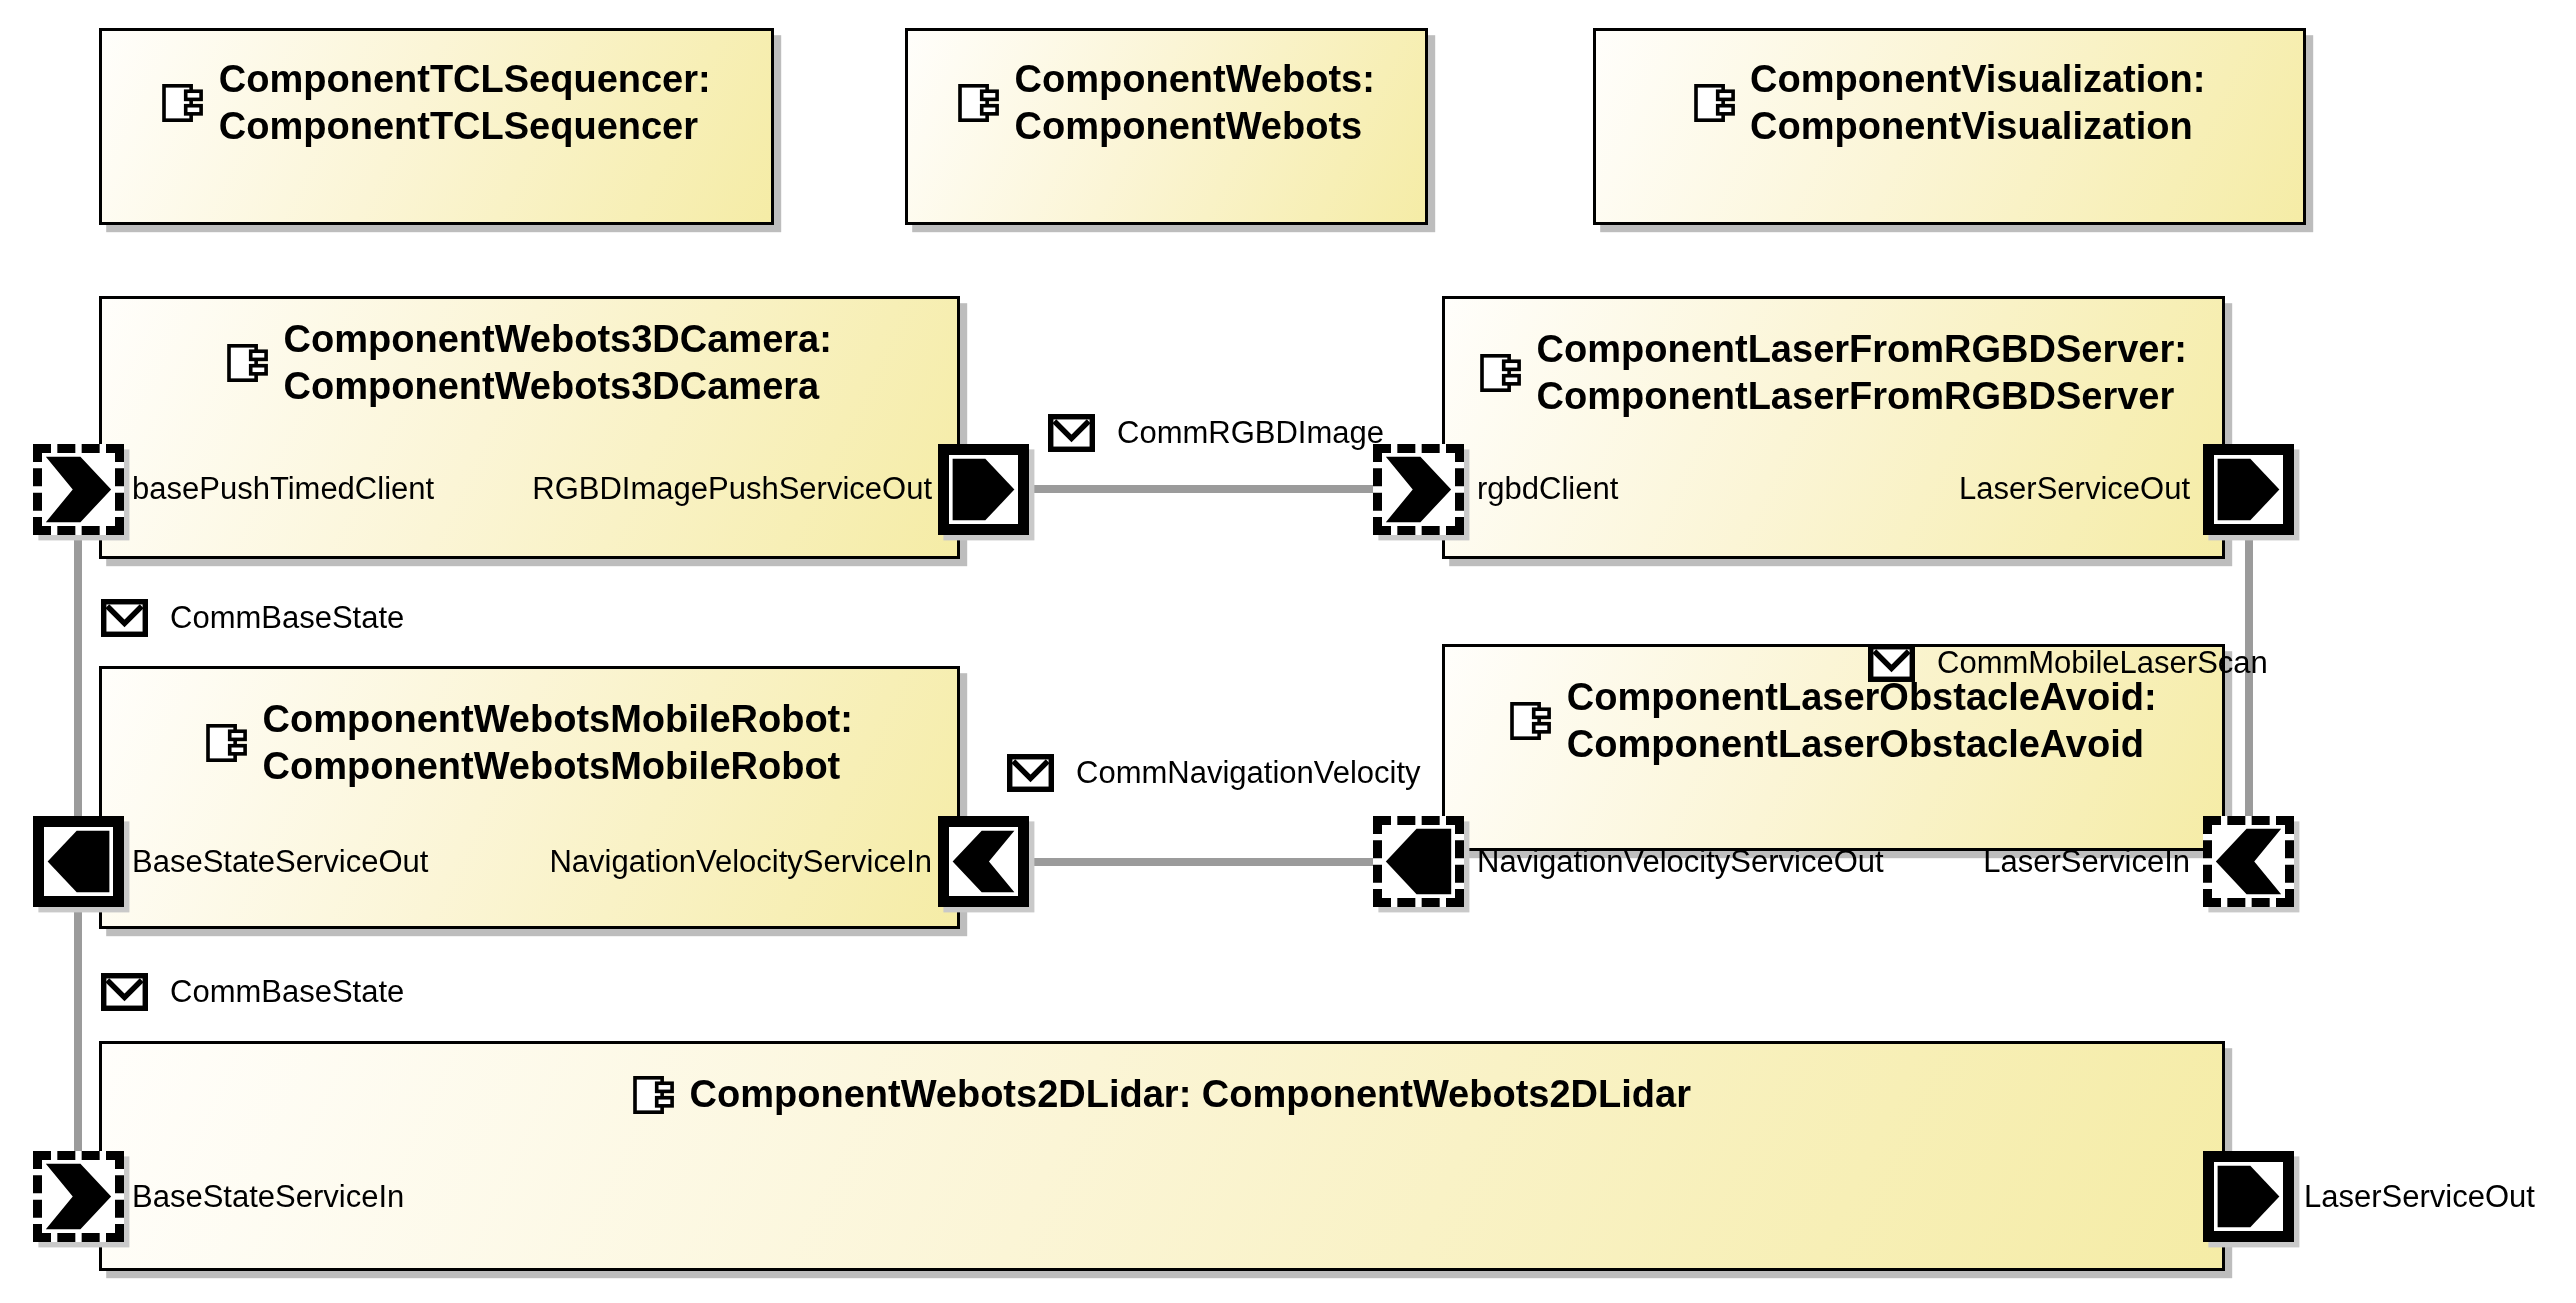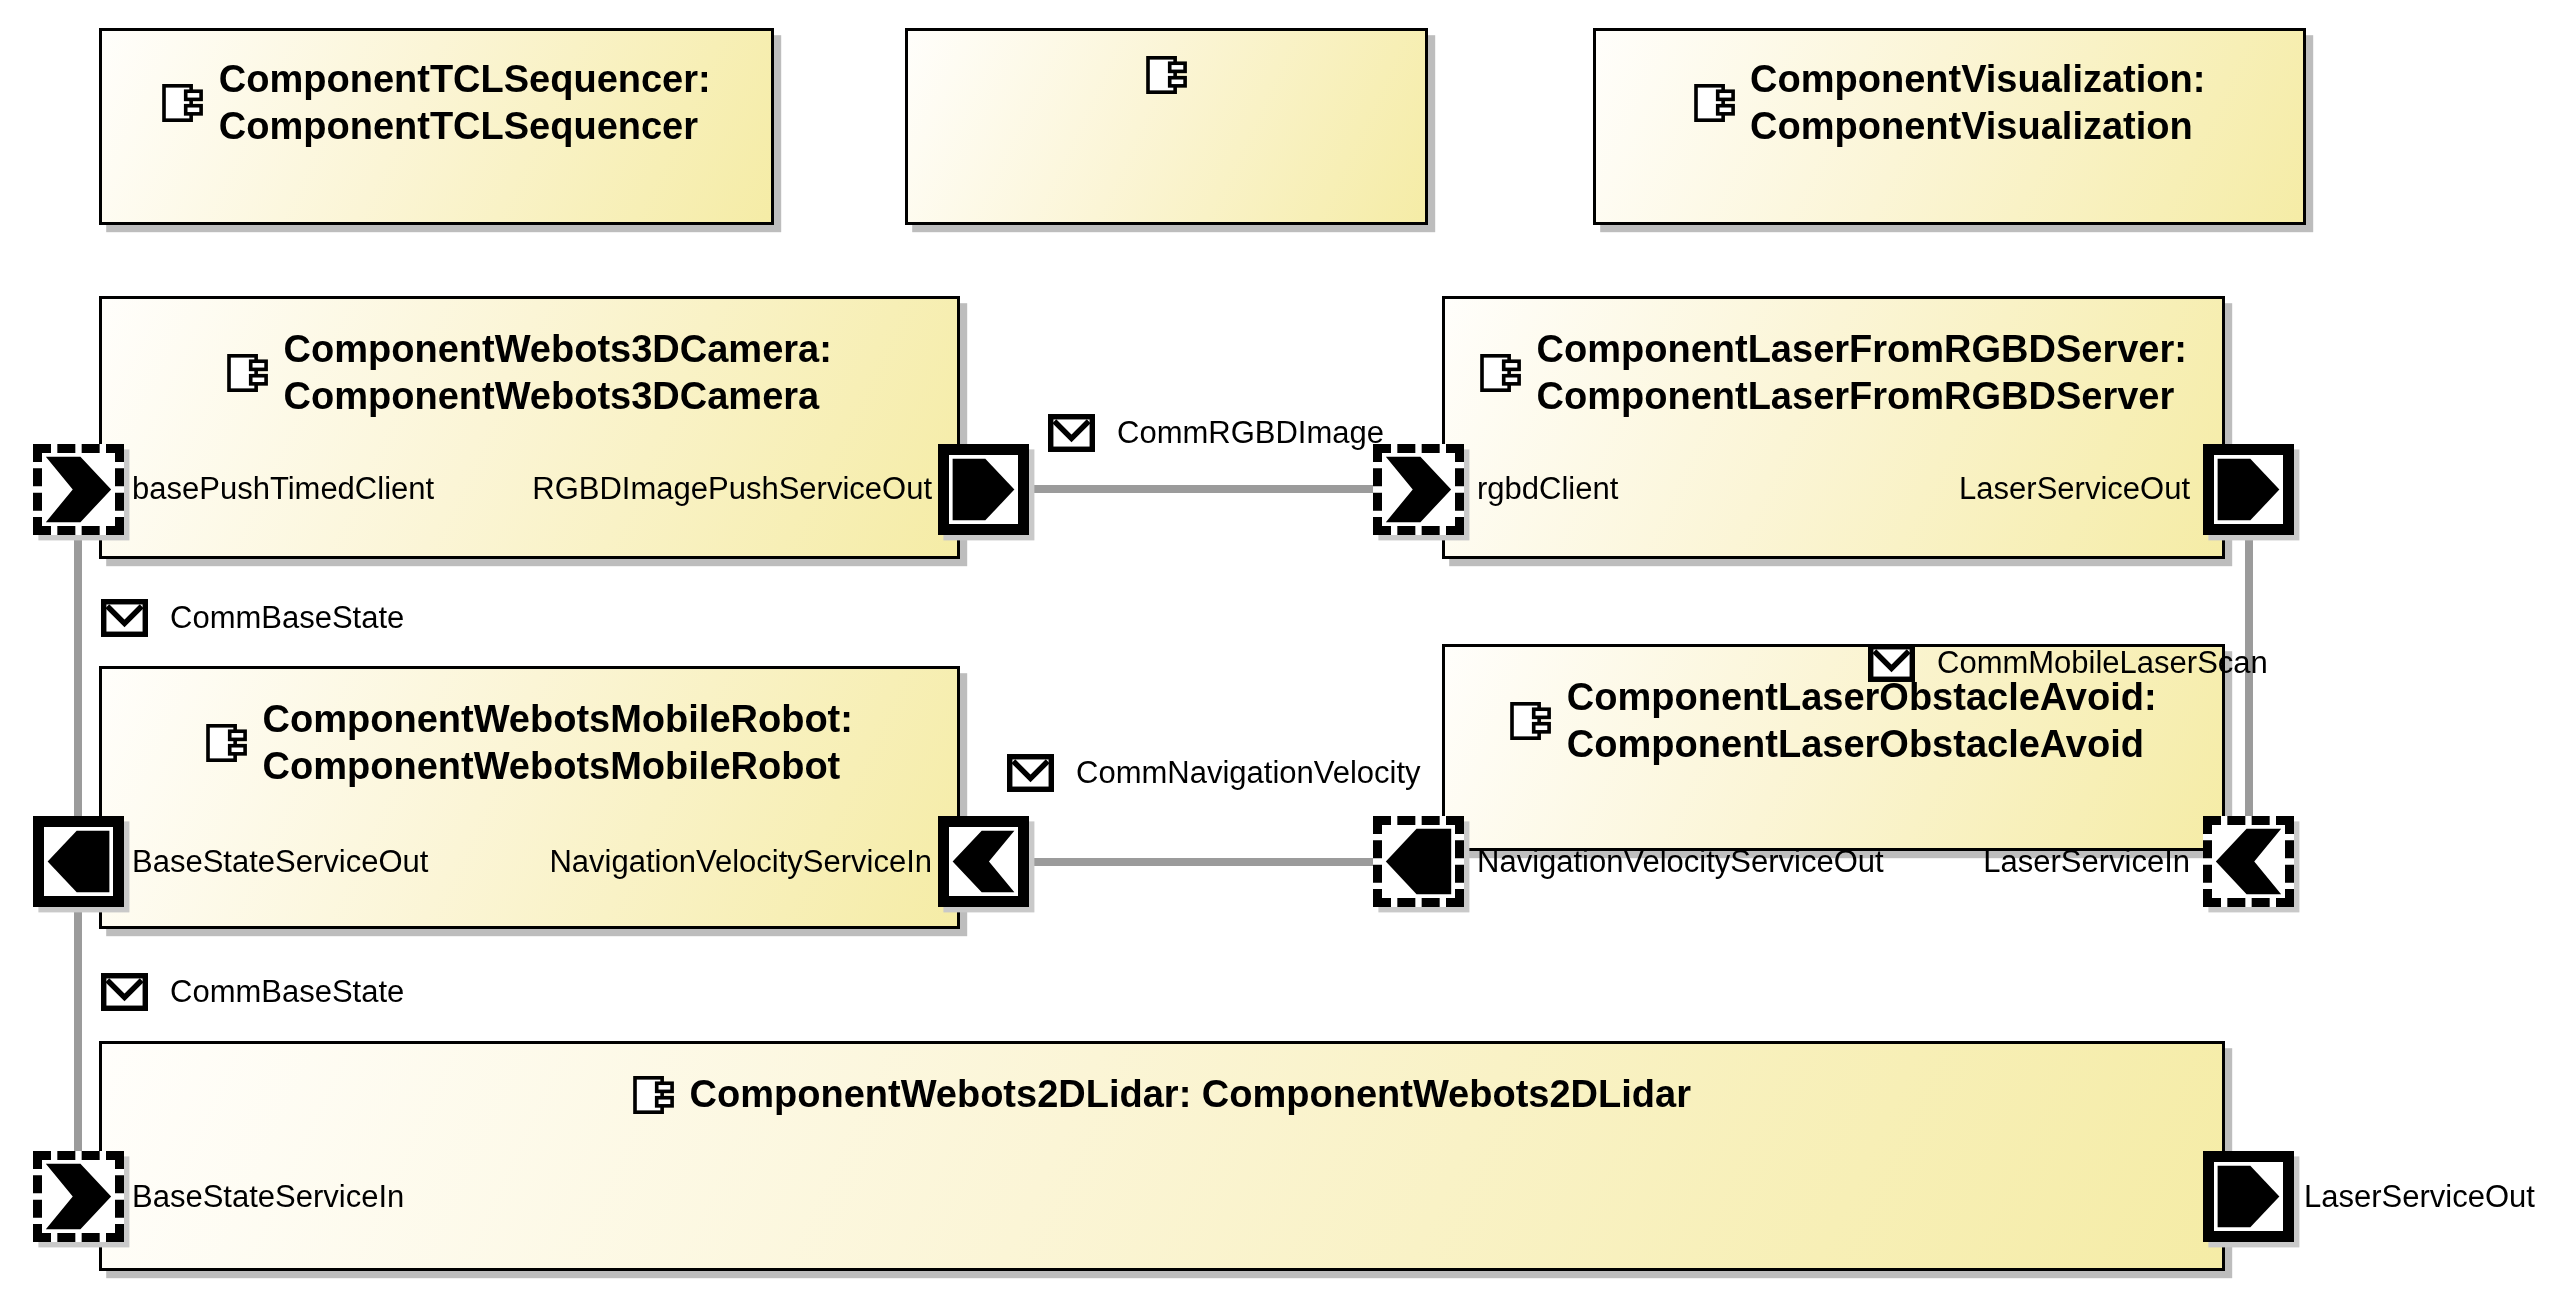--- a/index.html
+++ b/index.html
@@ -69,39 +69,43 @@
   </div>
 </div>
 
 <div class="comp-box" style="left:905px;top:28px;width:523px;height:197px;">
   <div class="title-row" style="margin-top:25px;">
     <svg class="comp-icon" width="42" height="38" viewBox="0 0 46 42">
         <rect x="2" y="2" width="30" height="38" fill="#fff" stroke="#000" stroke-width="4"></rect>
         <rect x="26" y="8" width="17" height="9" fill="#fff" stroke="#000" stroke-width="4"></rect>
         <rect x="26" y="24" width="17" height="9" fill="#fff" stroke="#000" stroke-width="4"></rect>
       </svg>
+    <div class="title-text">
+      <span>ComponentWebots:</span>
+      <span>ComponentWebots</span>
+    </div>
   </div>
 </div>
 
 <div class="comp-box" style="left:1593px;top:28px;width:713px;height:197px;">
   <div class="title-row" style="margin-top:25px;">
     <svg class="comp-icon" width="42" height="38" viewBox="0 0 46 42">
         <rect x="2" y="2" width="30" height="38" fill="#fff" stroke="#000" stroke-width="4"></rect>
         <rect x="26" y="8" width="17" height="9" fill="#fff" stroke="#000" stroke-width="4"></rect>
         <rect x="26" y="24" width="17" height="9" fill="#fff" stroke="#000" stroke-width="4"></rect>
       </svg>
     <div class="title-text">
       <span>ComponentVisualization:</span>
       <span>ComponentVisualization</span>
     </div>
   </div>
 </div>
 
 <div class="comp-box" style="left:99px;top:296px;width:861px;height:263px;">
-  <div class="title-row" style="margin-top:27px;justify-content:center;">
+  <div class="title-row" style="margin-top:17px;justify-content:center;">
     <svg class="comp-icon" width="42" height="38" viewBox="0 0 46 42">
         <rect x="2" y="2" width="30" height="38" fill="#fff" stroke="#000" stroke-width="4"></rect>
         <rect x="26" y="8" width="17" height="9" fill="#fff" stroke="#000" stroke-width="4"></rect>
         <rect x="26" y="24" width="17" height="9" fill="#fff" stroke="#000" stroke-width="4"></rect>
       </svg>
     <div class="title-text">
       <span>ComponentWebots3DCamera:</span>
       <span>ComponentWebots3DCamera</span>
     </div>
   </div>

